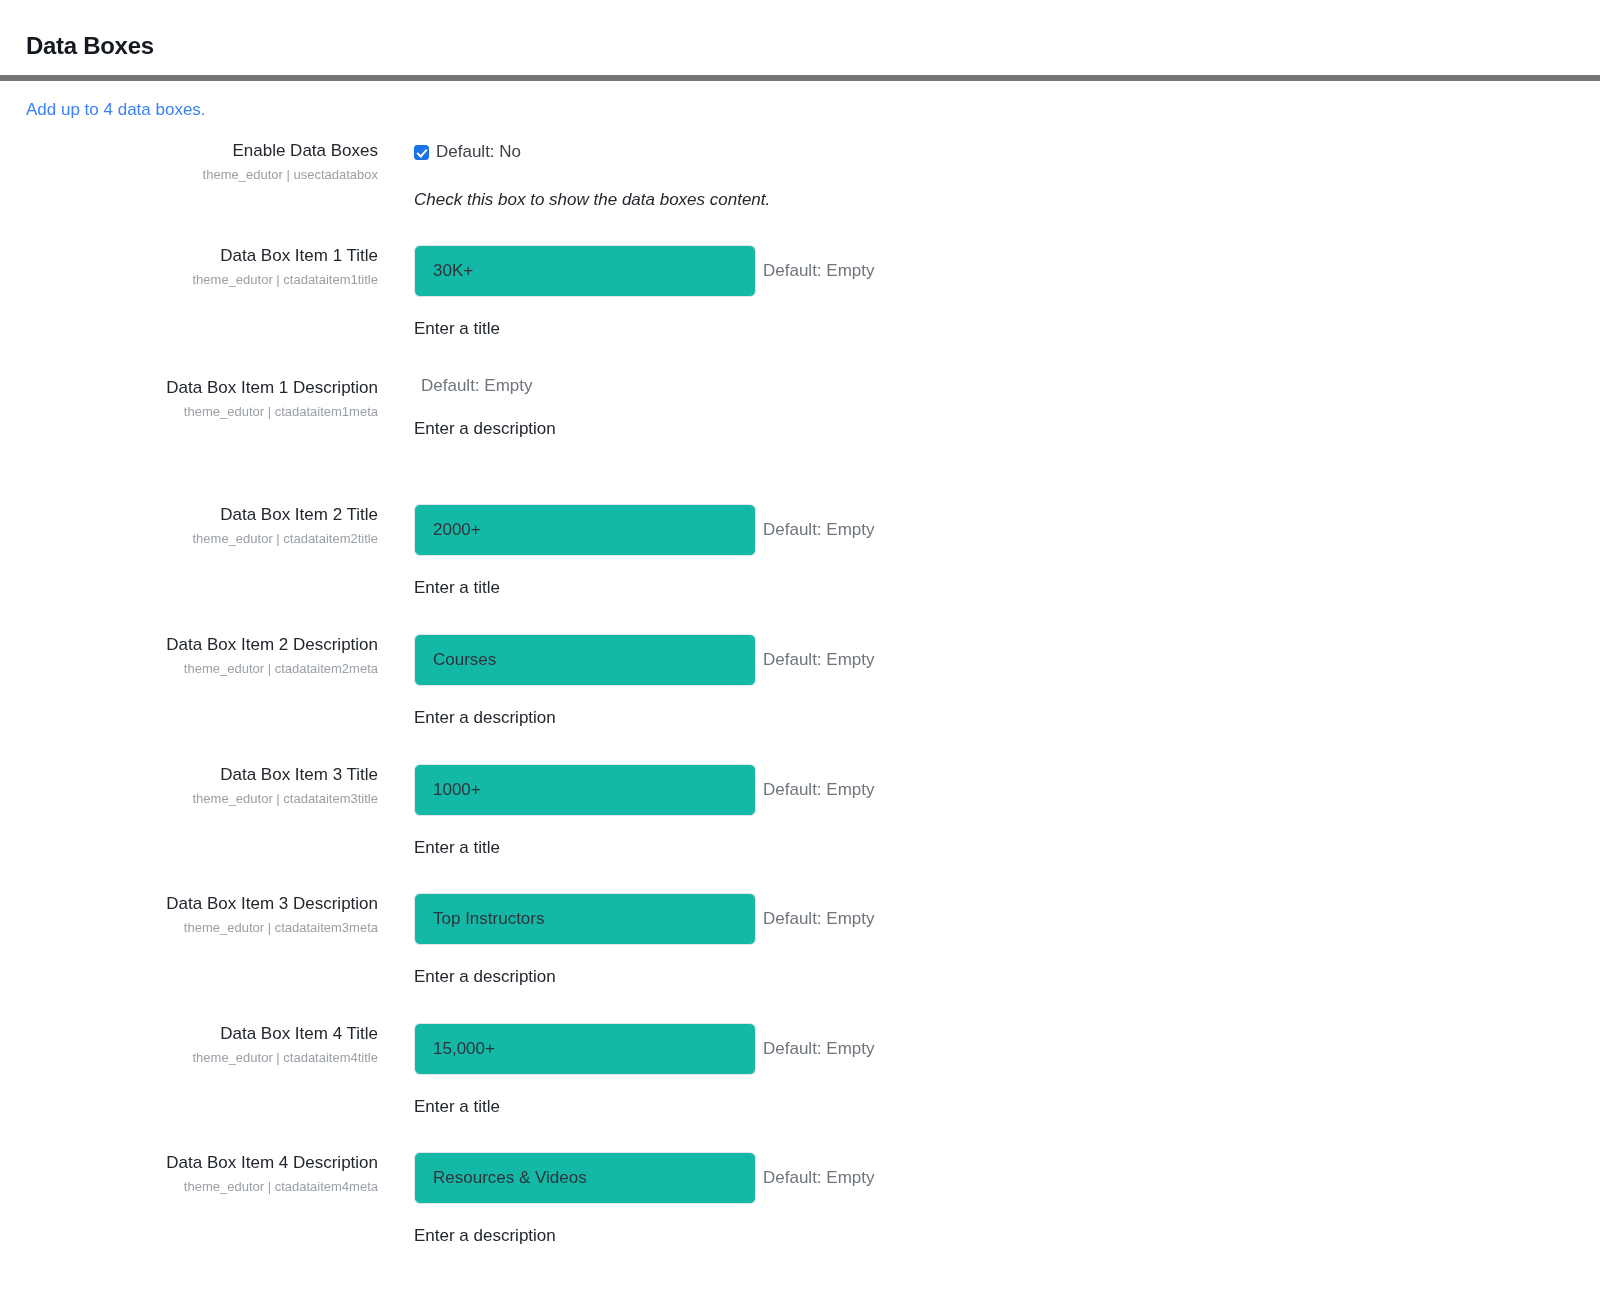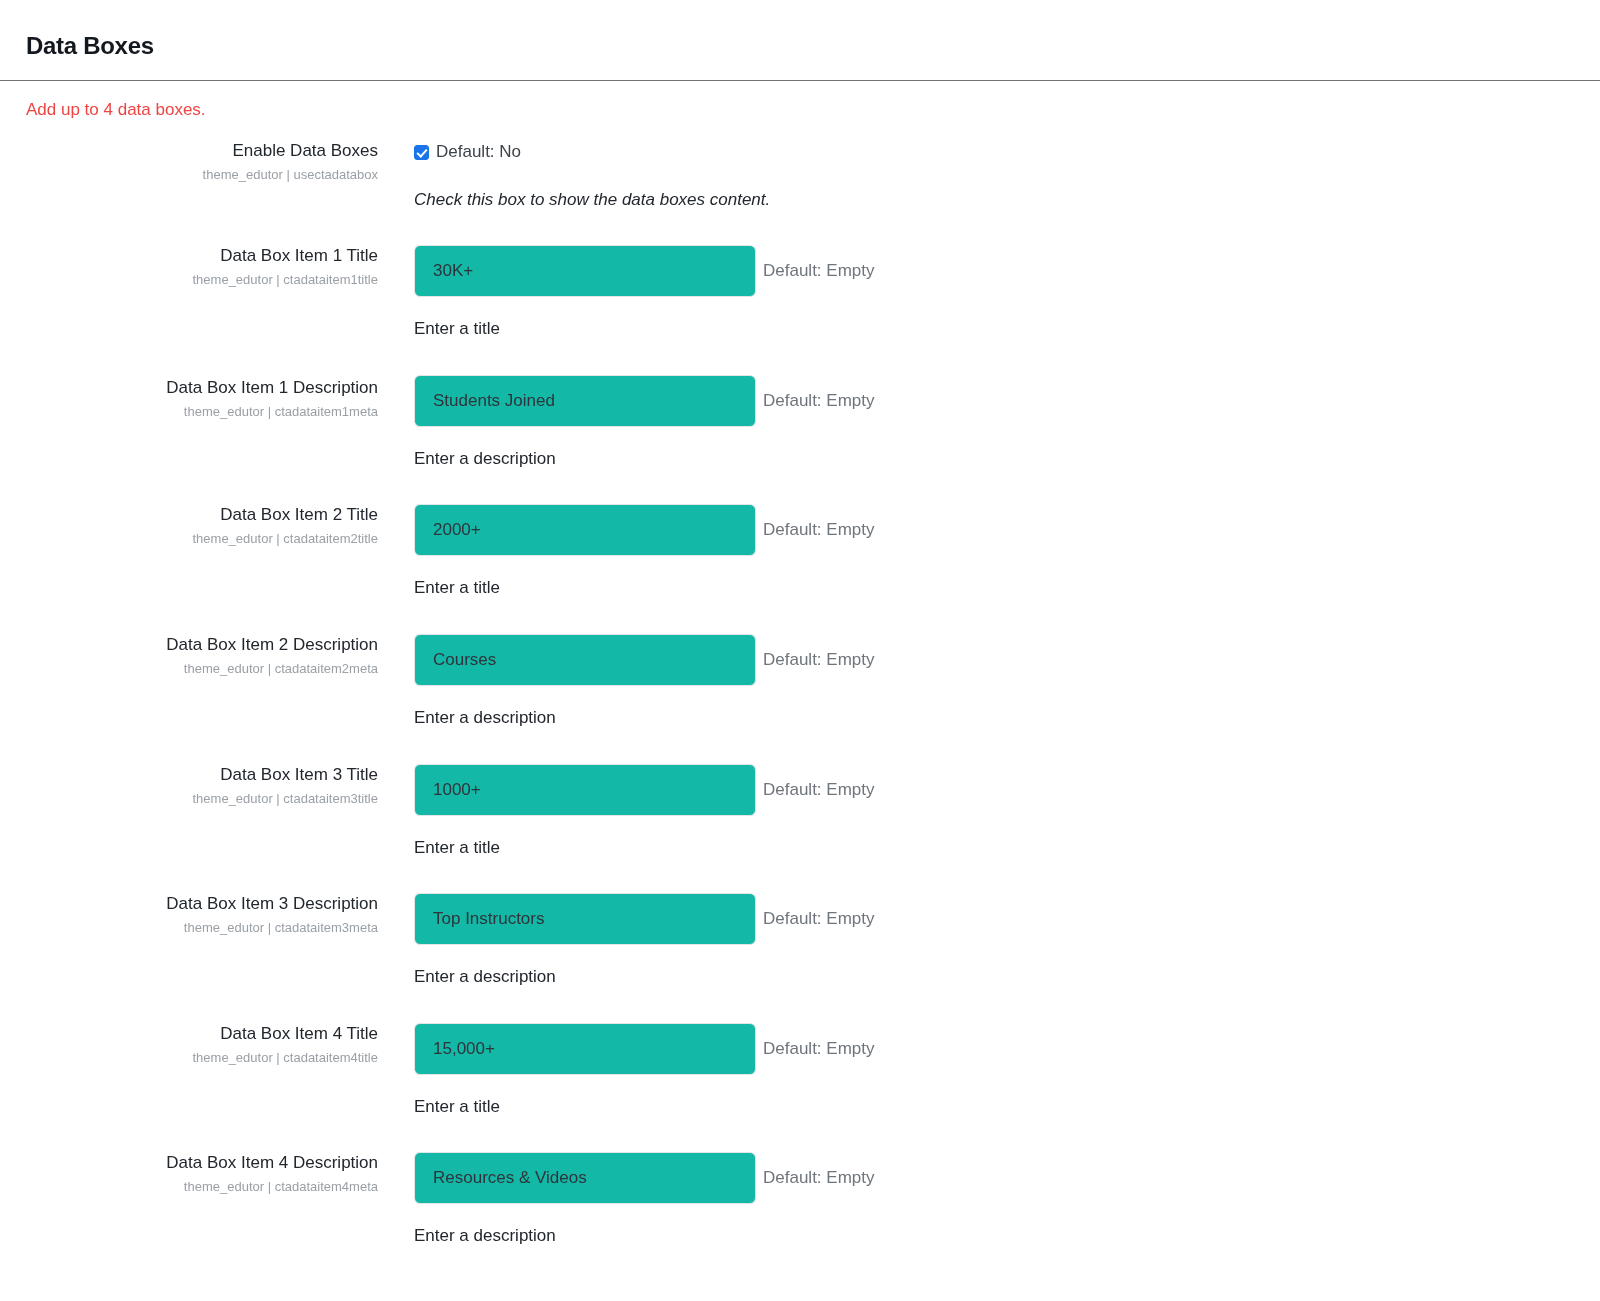--- a/index.html
+++ b/index.html
@@ -23,39 +23,39 @@
     height: 1301px;
   }
 
   
   .panel-header {
     position: absolute;
     left: 0;
     top: 0;
     width: 1600px;
     height: 81px;
-    border-bottom: 1px solid #737373;
+    border-bottom: 6px solid #737373;
   }
   .panel-title {
     position: absolute;
     left: 26px;
     top: 32px;
     font-size: 24px;
     font-weight: 700;
     letter-spacing: -0.3px;
     color: #14181f;
     line-height: 28px;
   }
 
   .panel-subtitle {
     position: absolute;
     left: 26px;
     top: 99px;
     font-size: 17px;
-    color: #ef4444;
+    color: #3b82f6;
     line-height: 22px;
   }
 
   
   .form-body {
     position: absolute;
     left: 0;
     top: 140px;
     width: 1600px;
   }
@@ -206,21 +206,20 @@
           <div class="hint-text">Enter a title</div>
         </div>
       </div>
       <div class="field-row" style="position: absolute; left: 0px; top: 235px; height: 120px;">
         <div class="field-label-col" style="top: 2px;">
           <span class="field-label">Data Box Item 1 Description</span>
           <span class="field-key">theme_edutor | ctadataitem1meta</span>
         </div>
         <div class="field-control-col" style="top: 0px;">
           <div class="input-line">
-            <input type="text" class="text-input" value="Students Joined" style="">
             <span class="default-note">Default: Empty</span>
           </div>
           <div class="hint-text">Enter a description</div>
         </div>
       </div>
       <div class="field-row" style="position: absolute; left: 0px; top: 364px; height: 120px;">
         <div class="field-label-col" style="top: 0px;">
           <span class="field-label">Data Box Item 2 Title</span>
           <span class="field-key">theme_edutor | ctadataitem2title</span>
         </div>

